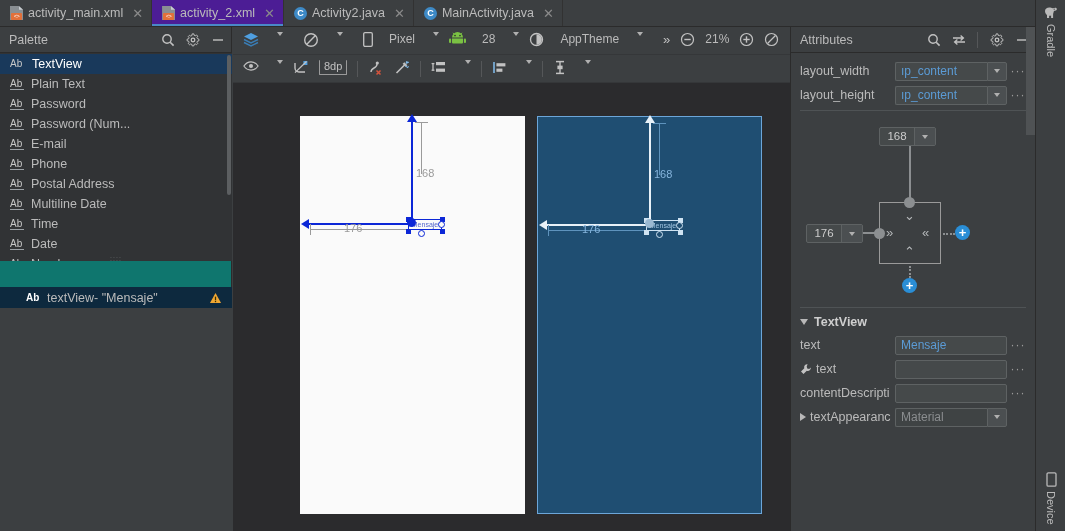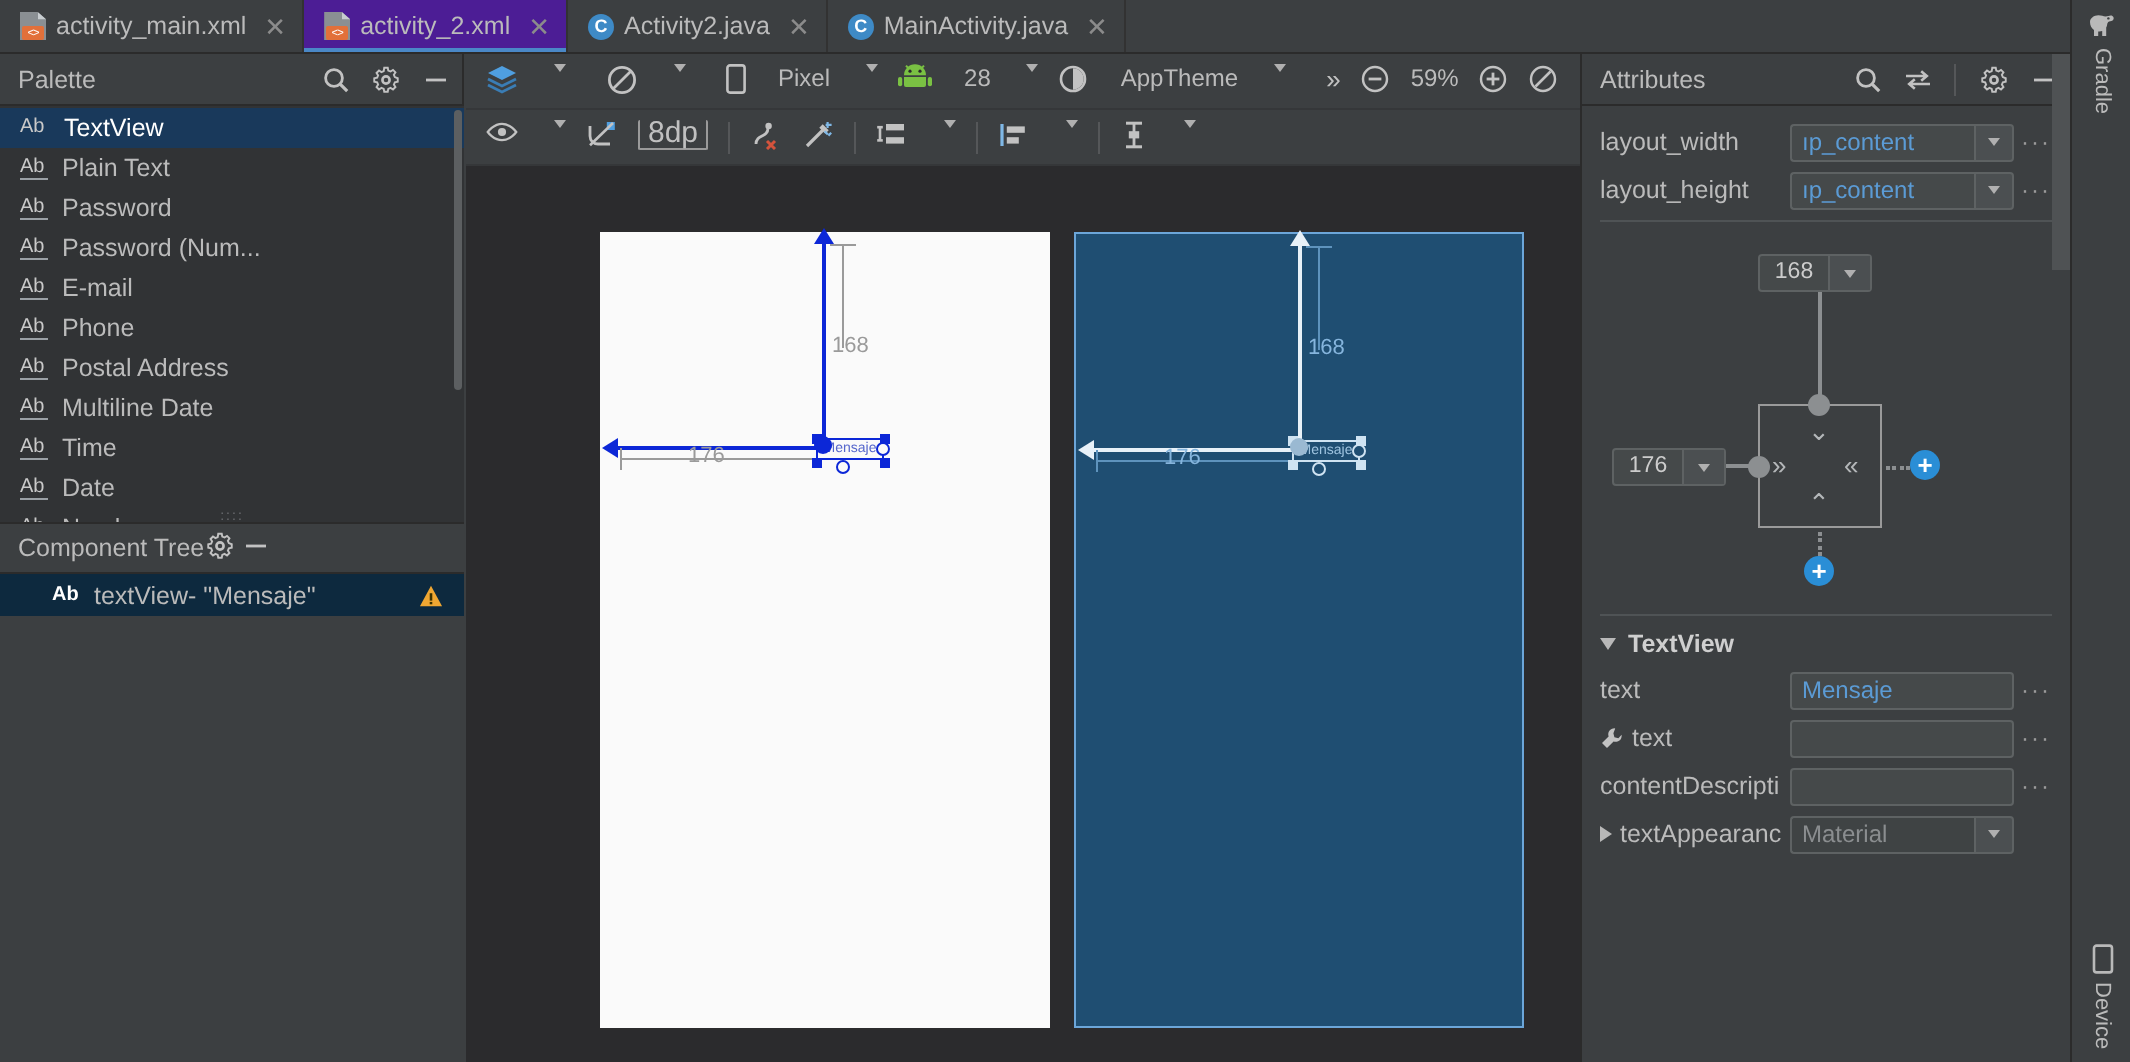--- a/index.html
+++ b/index.html
@@ -150,21 +150,21 @@
     white-space: nowrap;
   }
   .caret {
     width: 0; height: 0; border-left: 3.5px solid transparent;
     border-right: 3.5px solid transparent; border-top: 4px solid #b0b0b0;
     margin-left: 2px; flex: 0 0 auto;
   }
   .sep { width: 1px; height: 16px; background: #555759; margin: 0 5px; }
   .spacer { flex: 1; }
   .dp8 {
-    font-size: 15px; color: #c0c0c0; border-bottom: 1px solid #9a9a9a;
+    font-size: 11px; color: #c0c0c0; border-bottom: 1px solid #9a9a9a;
     border-left: 1px solid #9a9a9a; border-right: 1px solid #9a9a9a;
     padding: 0 4px 1px 4px; border-radius: 1px; line-height: 13px;
   }
 
   
   .canvas {
     position: absolute; left: 233px; top: 83px; right: 275px; bottom: 0;
     background: #2b2b2d; overflow: hidden;
   }
   .device {
@@ -411,36 +411,20 @@
         </div>
         <div class="pitem">
           <span class="ab u">Ab</span>
           <span>Number</span>
         </div>
         <div class="pscroll"></div>
         <div class="pgrip">::::</div>
       </div>
     </div>
 
-    <div class="ctree-head">
-      <span class="ttl">Component Tree</span>
-      <span class="hicons">
-        <span class="icobtn">
-          <svg class="ic" width="14" height="14" viewBox="0 0 16 16">
-              <path d="M8 5.2A2.8 2.8 0 1 0 8 10.8 2.8 2.8 0 1 0 8 5.2zm0 1.5a1.3 1.3 0 1 1 0 2.6 1.3 1.3 0 0 1 0-2.6z" fill="#c2c2c2"></path>
-              <path d="M7 1h2l.3 1.6 1.3.55 1.4-.9 1.4 1.4-.9 1.4.55 1.3L14.7 7v2l-1.65.3-.55 1.3.9 1.4-1.4 1.4-1.4-.9-1.3.55L9 14.7H7l-.3-1.65-1.3-.55-1.4.9-1.4-1.4.9-1.4-.55-1.3L1.3 9V7l1.65-.3.55-1.3-.9-1.4 1.4-1.4 1.4.9 1.3-.55z" fill="none" stroke="#c2c2c2" stroke-width="1.1"></path>
-            </svg>
-        </span>
-        <span class="icobtn">
-          <svg class="ic" width="14" height="14" viewBox="0 0 14 14">
-              <line x1="2" y1="7" x2="12" y2="7" stroke="#c2c2c2" stroke-width="1.4"></line>
-            </svg>
-        </span>
-      </span>
-    </div>
 
     <div class="ctree-body">
       <div class="trow lvl1 sel">
         <span class="ab" style="color:#ffffff;font-weight:bold">Ab</span>
         <span>textView- "Mensaje"</span>
         <span class="warn">
           <svg class="ic" width="13" height="12" viewBox="0 0 14 13">
               <path d="M7 1 13 12H1z" fill="#f0a732"></path>
               <rect x="6.3" y="5" width="1.4" height="4" fill="#3a3000"></rect>
               <rect x="6.3" y="9.7" width="1.4" height="1.3" fill="#3a3000"></rect>
@@ -514,21 +498,21 @@
     </div>
     <div class="tb">
       <span>
         <svg class="ic" width="15" height="15" viewBox="0 0 16 16">
             <circle cx="8" cy="8" r="6.4" fill="none" stroke="#c2c2c2" stroke-width="1.3"></circle>
             <line x1="4.6" y1="8" x2="11.4" y2="8" stroke="#c2c2c2" stroke-width="1.5"></line>
           </svg>
       </span>
     </div>
     <div class="tb">
-      <span>59%</span>
+      <span>21%</span>
     </div>
     <div class="tb">
       <span>
         <svg class="ic" width="15" height="15" viewBox="0 0 16 16">
             <circle cx="8" cy="8" r="6.4" fill="none" stroke="#c2c2c2" stroke-width="1.3"></circle>
             <line x1="4.6" y1="8" x2="11.4" y2="8" stroke="#c2c2c2" stroke-width="1.5"></line>
             <line x1="8" y1="4.6" x2="8" y2="11.4" stroke="#c2c2c2" stroke-width="1.5"></line>
           </svg>
       </span>
     </div>

